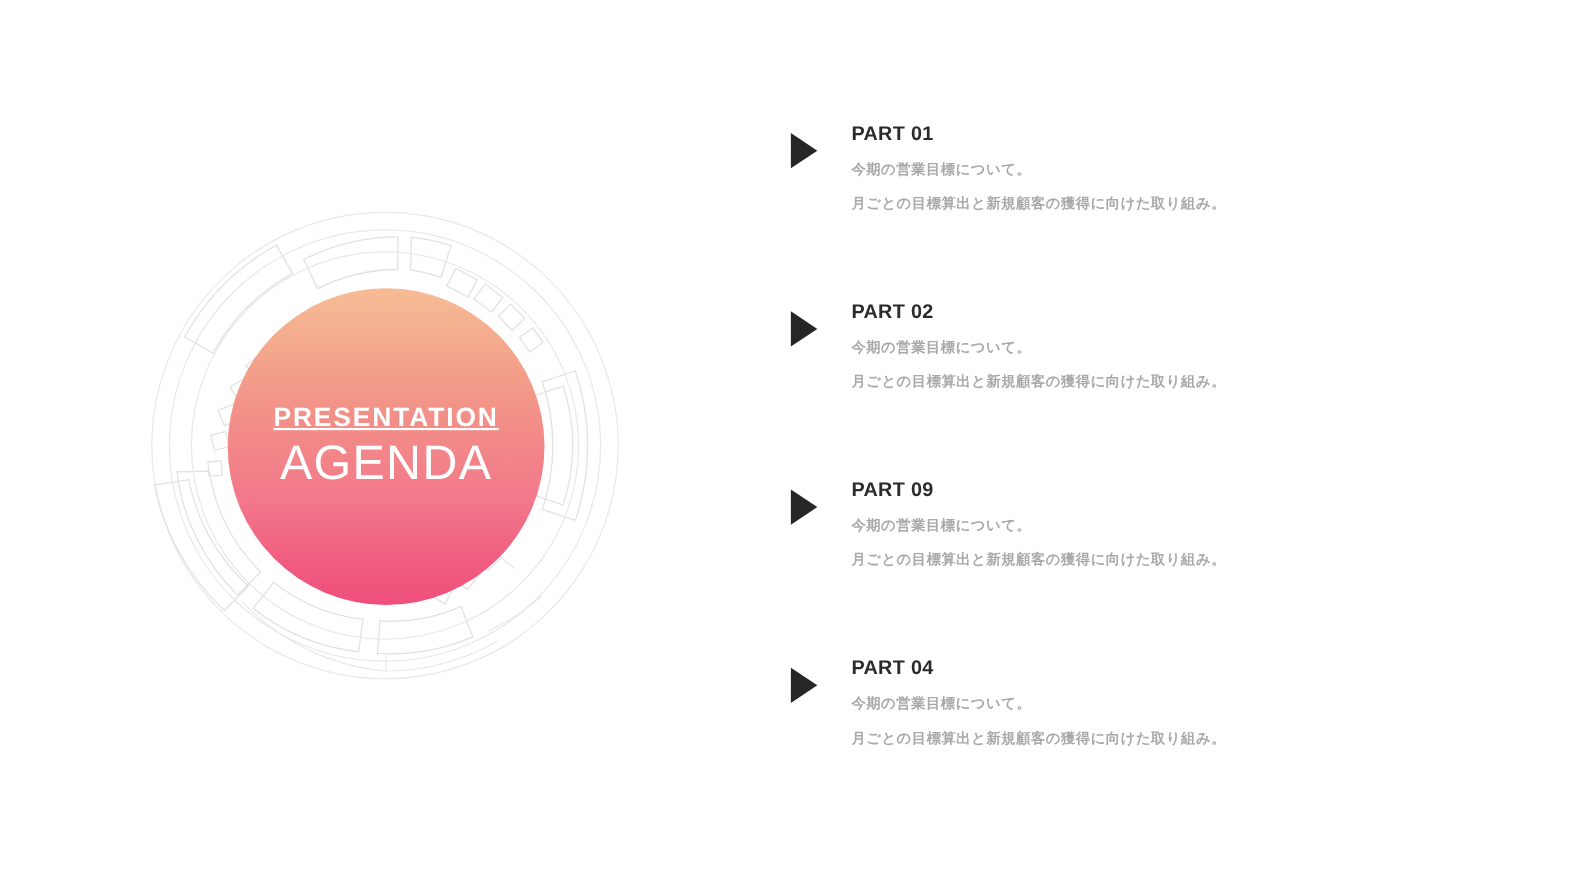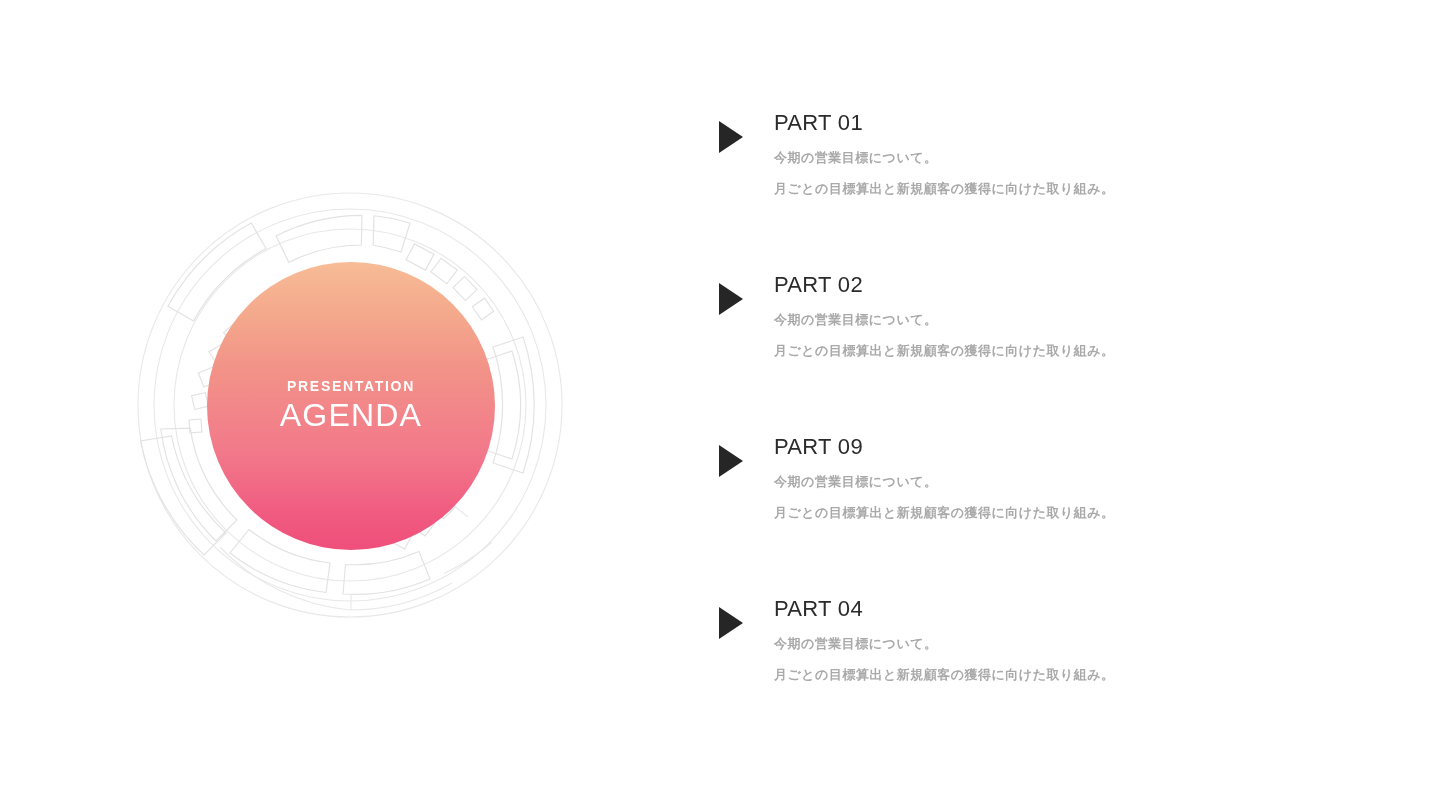--- a/index.html
+++ b/index.html
@@ -75,28 +75,29 @@
     position: absolute;
     left: 0;
     right: 0;
     top: 50%;
     transform: translateY(-50%);
     text-align: center;
     color: #ffffff;
     user-select: none;
   }
   #disc-eyebrow {
-    font-size: 14px;
+    font-size: 24px;
     font-weight: bold;
     letter-spacing: 1.7px;
     line-height: 1.1;
     margin-bottom: 4px;
+    text-decoration: underline;
   }
   #disc-title {
-    font-size: 32px;
+    font-size: 44px;
     font-weight: 400;
     letter-spacing: 1.2px;
     line-height: 1.08;
   }
 
   
   #agenda-list {
     position: absolute;
     left: 715px;
     top: 112px;
@@ -115,22 +116,22 @@
     position: absolute;
     left: 4px;
     top: 9px;
     width: 0;
     height: 0;
     border-top: 16px solid transparent;
     border-bottom: 16px solid transparent;
     border-left: 24px solid #262626;
   }
   .agenda-heading {
-    font-size: 22px;
-    font-weight: normal;
+    font-size: 18px;
+    font-weight: bold;
     color: #2b2b2b;
     letter-spacing: 0.3px;
     line-height: 1;
     margin: 0 0 17px 0;
   }
   .agenda-line {
     font-size: 13px;
     color: #a9a9a9;
     letter-spacing: 0.5px;
     line-height: 1;

